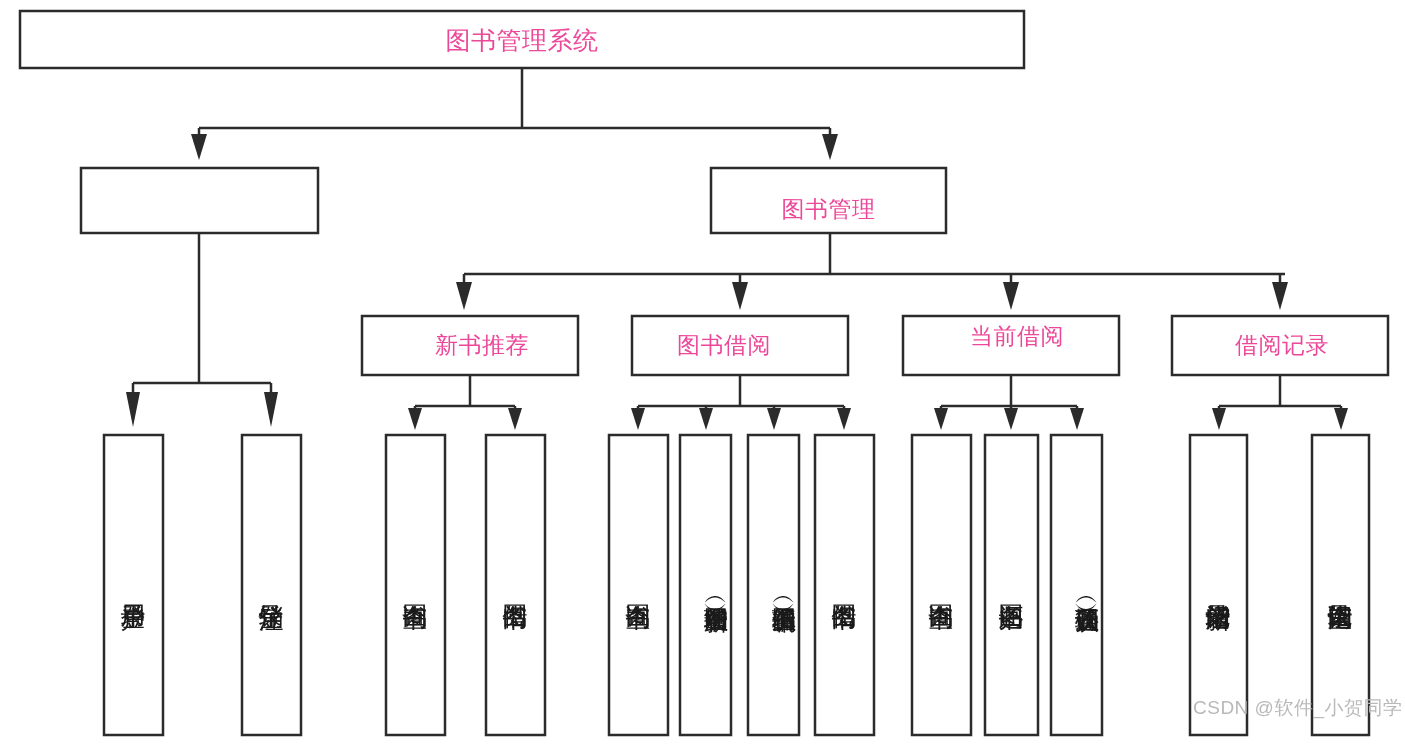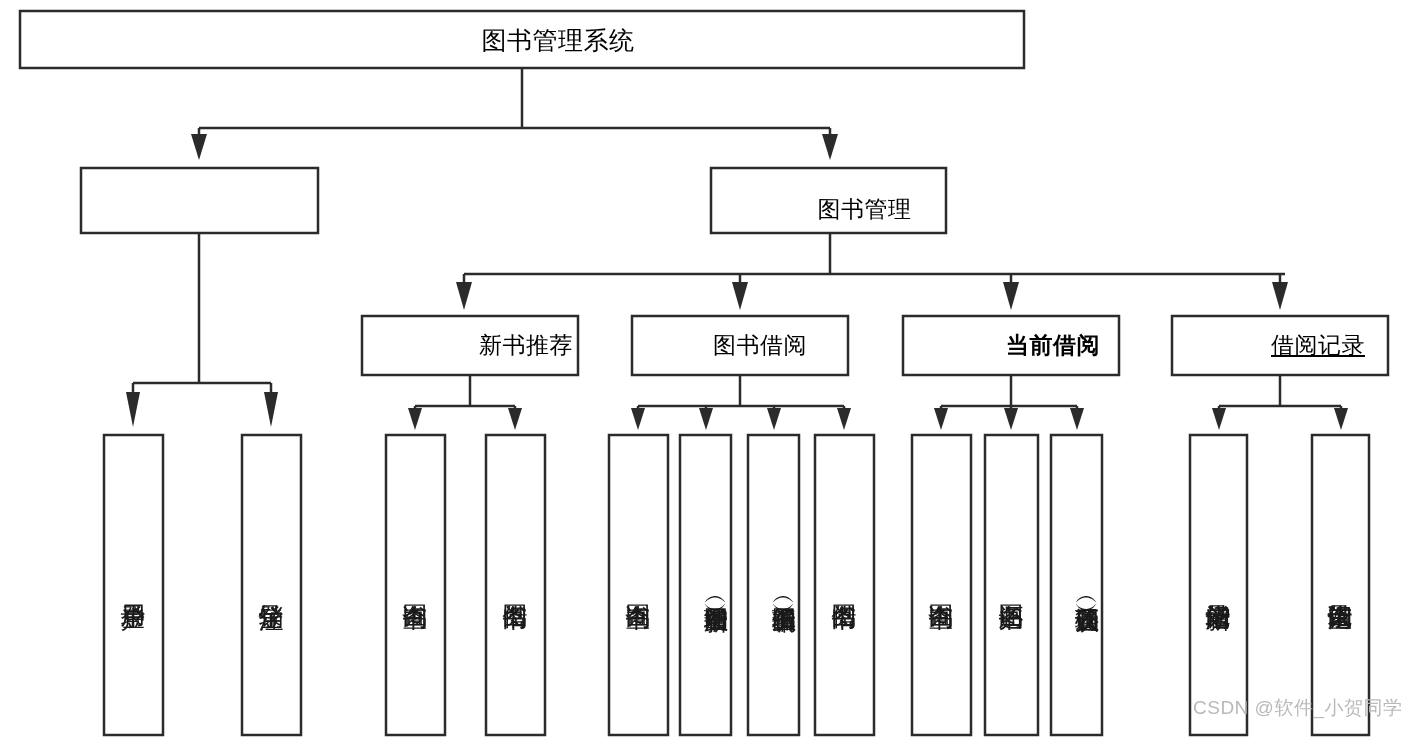--- a/index.html
+++ b/index.html
@@ -40,27 +40,26 @@
   }
   .arrow-head {
     fill: #2b2b2b;
     stroke: none;
   }
   .node-label-h {
     position: absolute;
     display: flex;
     align-items: center;
     justify-content: center;
-    color: #000000;
+    color: #ec4899;
     font-size: 23px;
     line-height: 1.2;
     letter-spacing: 0.5px;
     white-space: nowrap;
     pointer-events: none;
-    margin-left: 36px;
   }
   .node-label-v {
     position: absolute;
     display: flex;
     align-items: center;
     justify-content: center;
     color: #1a1a1a;
     font-size: 25px;
     line-height: 1.28;
     writing-mode: vertical-rl;
@@ -182,24 +181,24 @@
     <rect class="node-box" x="985" y="435" width="53" height="300"></rect>
     <rect class="node-box" x="1051" y="435" width="51" height="300"></rect>
     <rect class="node-box" x="1190" y="435" width="57" height="300"></rect>
     <rect class="node-box" x="1312" y="435" width="57" height="300"></rect>
   </svg>
 
   <div class="node-label-h" style="left:20px; top:11px; width:1004px; height:57px; font-size:25px;">图书管理系统</div>
 
   <div class="node-label-h" style="left:711px; top:168px; width:235px; height:84px;text-align:center;">图书管理</div>
 
-  <div class="node-label-h" style="left:350px; top:316px; width:240px; height:59px;padding-left:20px;">新书推荐</div>
+  <div class="node-label-h" style="left:362px; top:316px; width:240px; height:59px;">新书推荐</div>
   <div class="node-label-h" style="left:616px; top:316px; width:216px; height:59px;">图书借阅</div>
-  <div class="node-label-h" style="left:903px; top:316px; width:228px; height:59px;font-weight:bold;">当前借阅</div>
-  <div class="node-label-h" style="left:1172px; top:316px; width:220px; height:59px;text-decoration:underline;">借阅记录</div>
+  <div class="node-label-h" style="left:903px; top:307px; width:228px; height:59px;">当前借阅</div>
+  <div class="node-label-h" style="left:1172px; top:316px; width:220px; height:59px;">借阅记录</div>
 
   <div class="node-label-v" style="left:104px; top:435px; width:59px; height:300px;">用户登录</div>
   <div class="node-label-v" style="left:242px; top:435px; width:59px; height:300px;">注销登录</div>
   <div class="node-label-v" style="left:386px; top:435px; width:59px; height:300px;">查询图书</div>
   <div class="node-label-v" style="left:486px; top:435px; width:59px; height:300px;">借阅图书</div>
   <div class="node-label-v" style="left:609px; top:435px; width:59px; height:300px;">查询图书</div>
   <div class="node-label-v" style="left:680px; top:435px; width:51px; height:300px; font-size:24px; align-items:flex-start; padding-top:8px; box-sizing:border-box;">新增图书（管理员）</div>
   <div class="node-label-v" style="left:748px; top:435px; width:51px; height:300px; font-size:24px; align-items:flex-start; padding-top:8px; box-sizing:border-box;">编辑图书（管理员）</div>
   <div class="node-label-v" style="left:815px; top:435px; width:59px; height:300px;">借阅图书</div>
   <div class="node-label-v" style="left:912px; top:435px; width:59px; height:300px;">查询图书</div>

